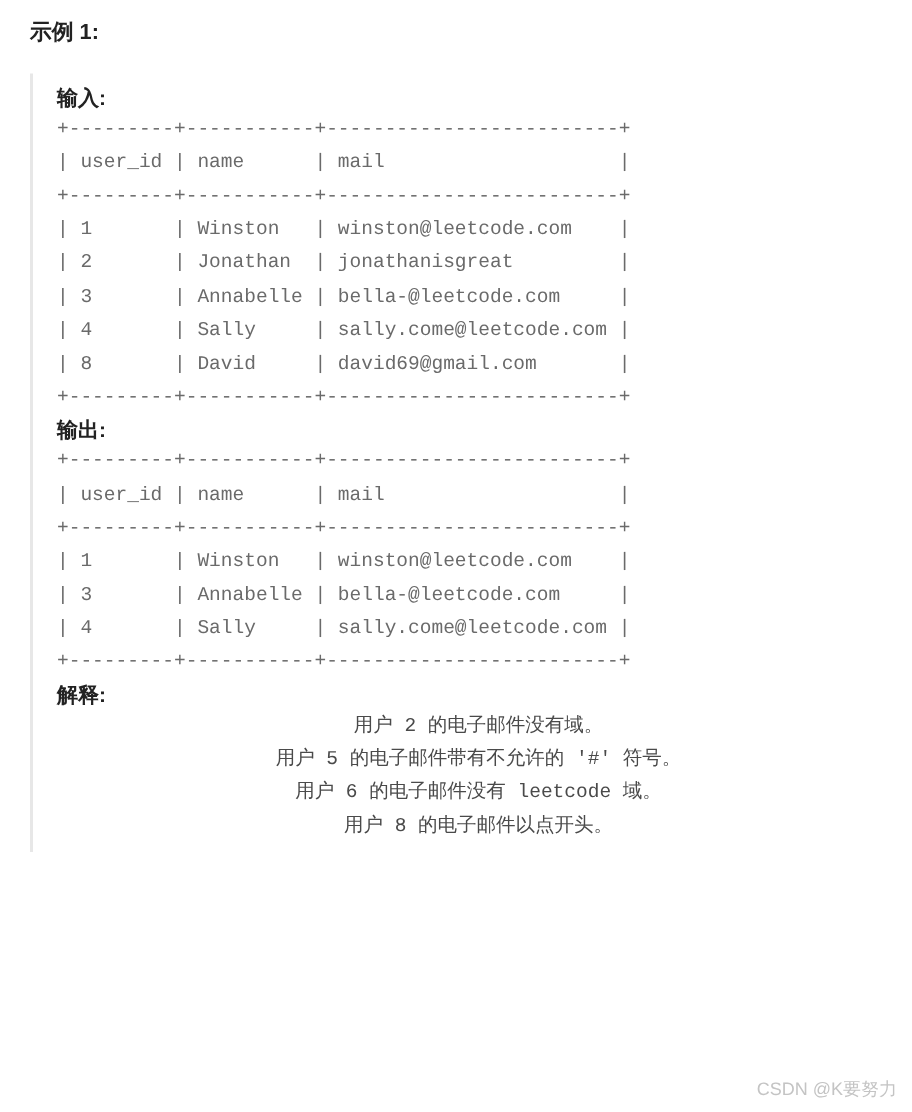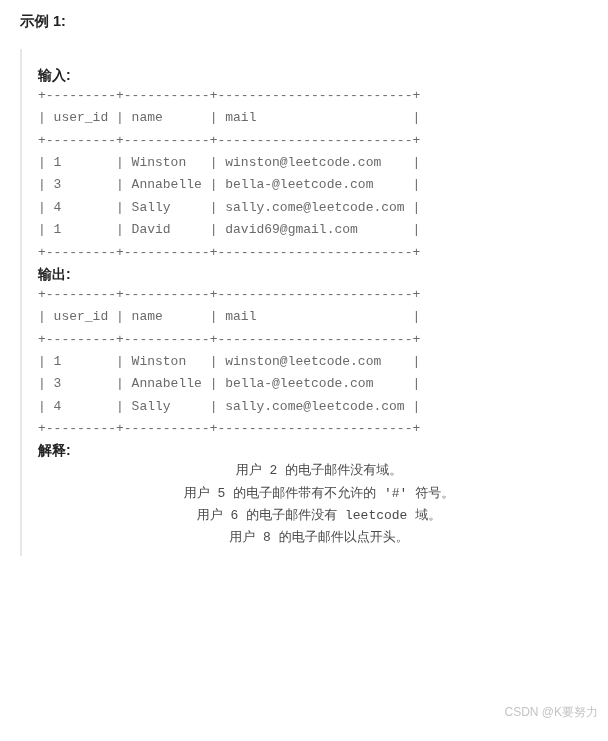--- a/index.html
+++ b/index.html
@@ -20,56 +20,57 @@
     margin-bottom: 18px;
   }
   .code-block {
     border-left: 2px solid #e7e7e7;
     padding: 6px 0 6px 16px;
   }
   .label {
     font-weight: 700;
     color: #222;
     font-size: 14px;
-    margin-top: 12px;
+    margin-top: 2px;
   }
   .mono {
     font-family: "SFMono-Regular", Consolas, "Liberation Mono", Menlo, monospace;
     font-size: 13px;
     color: #6a6a6a;
     white-space: pre;
     line-height: 1.72;
   }
   .mono.dark { color: #4a4a4a; text-align: center; }
   .watermark {
     position: absolute;
-    bottom: 20px;
+    bottom: 6px;
     right: 10px;
     font-size: 12px;
     color: #c4c4c4;
   }
 </style>
 </head>
 <body>
 
 <div class="container">
 
   <div class="example-title">示例 1:</div>
 
   <div class="code-block">
 
     <div class="label">输入:</div>
 
     <div class="mono">+---------+-----------+-------------------------+</div>
     <div class="mono">| user_id | name      | mail                    |</div>
     <div class="mono">+---------+-----------+-------------------------+</div>
     <div class="mono">| 1       | Winston   | winston@leetcode.com    |</div>
+    <div class="mono">| 2       | Jonathan  | jonathanisgreat         |</div>
     <div class="mono">| 3       | Annabelle | bella-@leetcode.com     |</div>
     <div class="mono">| 4       | Sally     | sally.come@leetcode.com |</div>
-    <div class="mono">| 1       | David     | david69@gmail.com       |</div>
+    <div class="mono">| 8       | David     | david69@gmail.com       |</div>
     <div class="mono">+---------+-----------+-------------------------+</div>
 
     <div class="label" style="margin-top:2px">输出:</div>
 
     <div class="mono">+---------+-----------+-------------------------+</div>
     <div class="mono">| user_id | name      | mail                    |</div>
     <div class="mono">+---------+-----------+-------------------------+</div>
     <div class="mono">| 1       | Winston   | winston@leetcode.com    |</div>
     <div class="mono">| 3       | Annabelle | bella-@leetcode.com     |</div>
     <div class="mono">| 4       | Sally     | sally.come@leetcode.com |</div>

